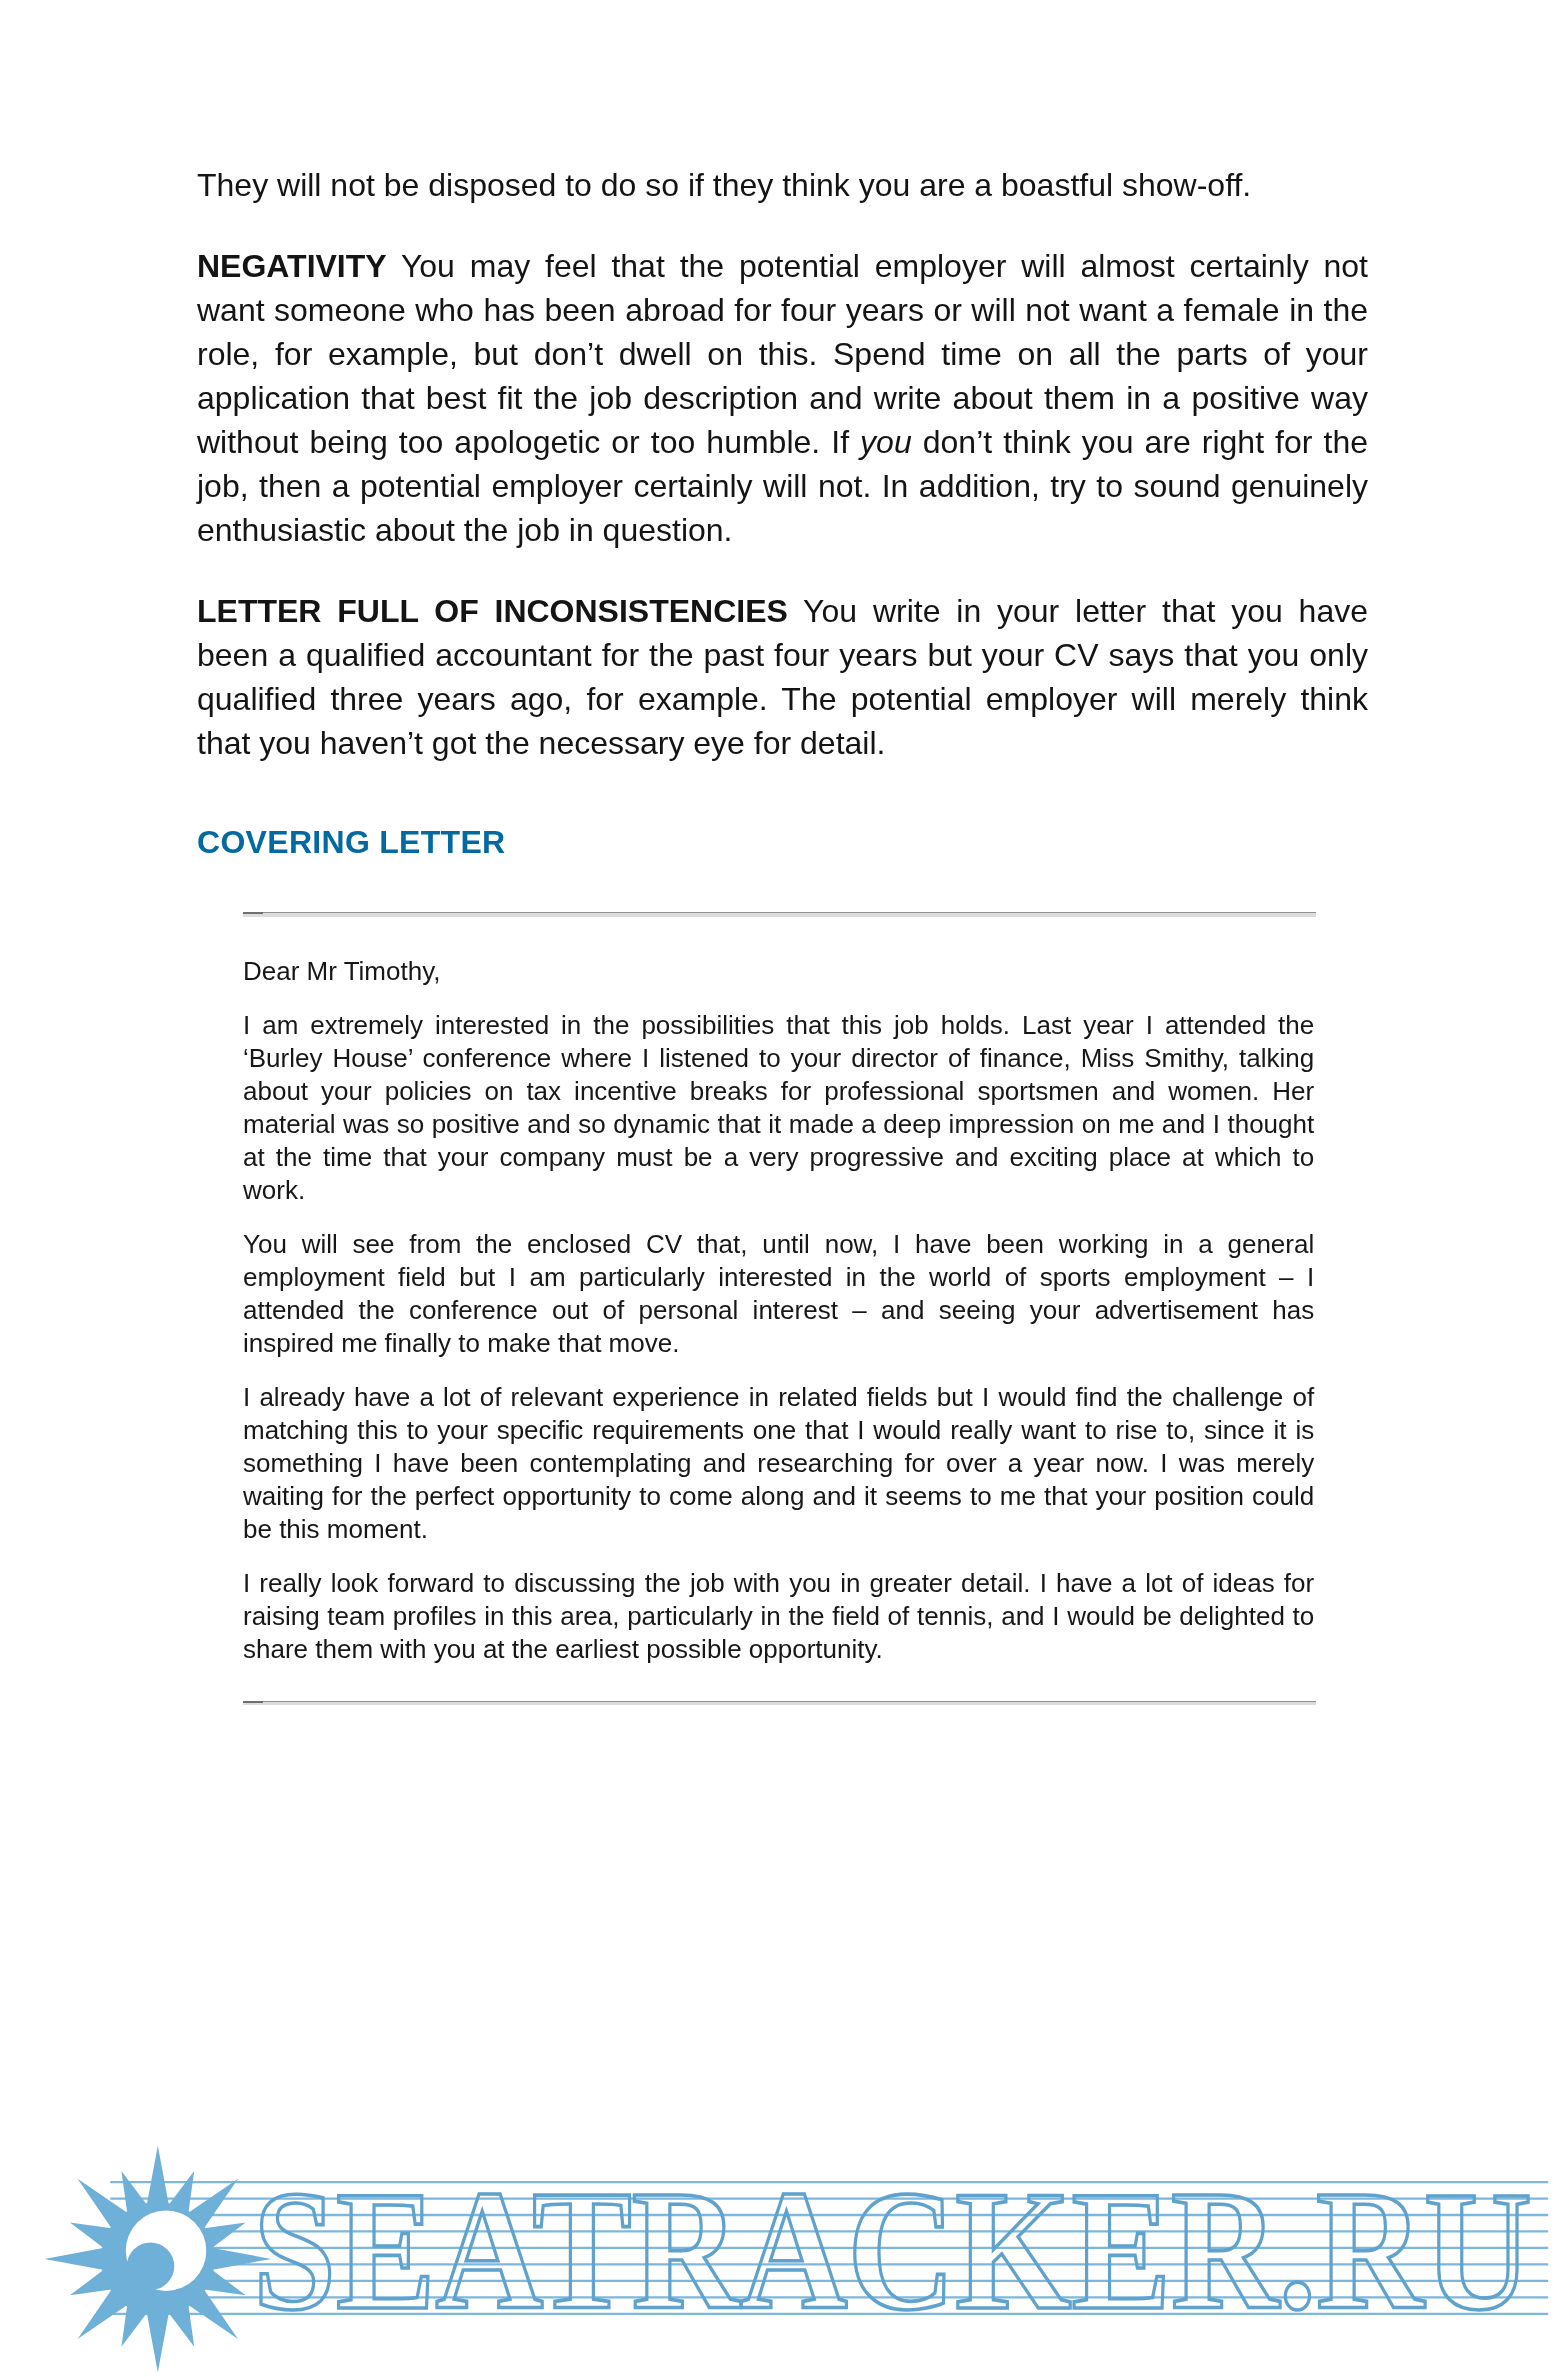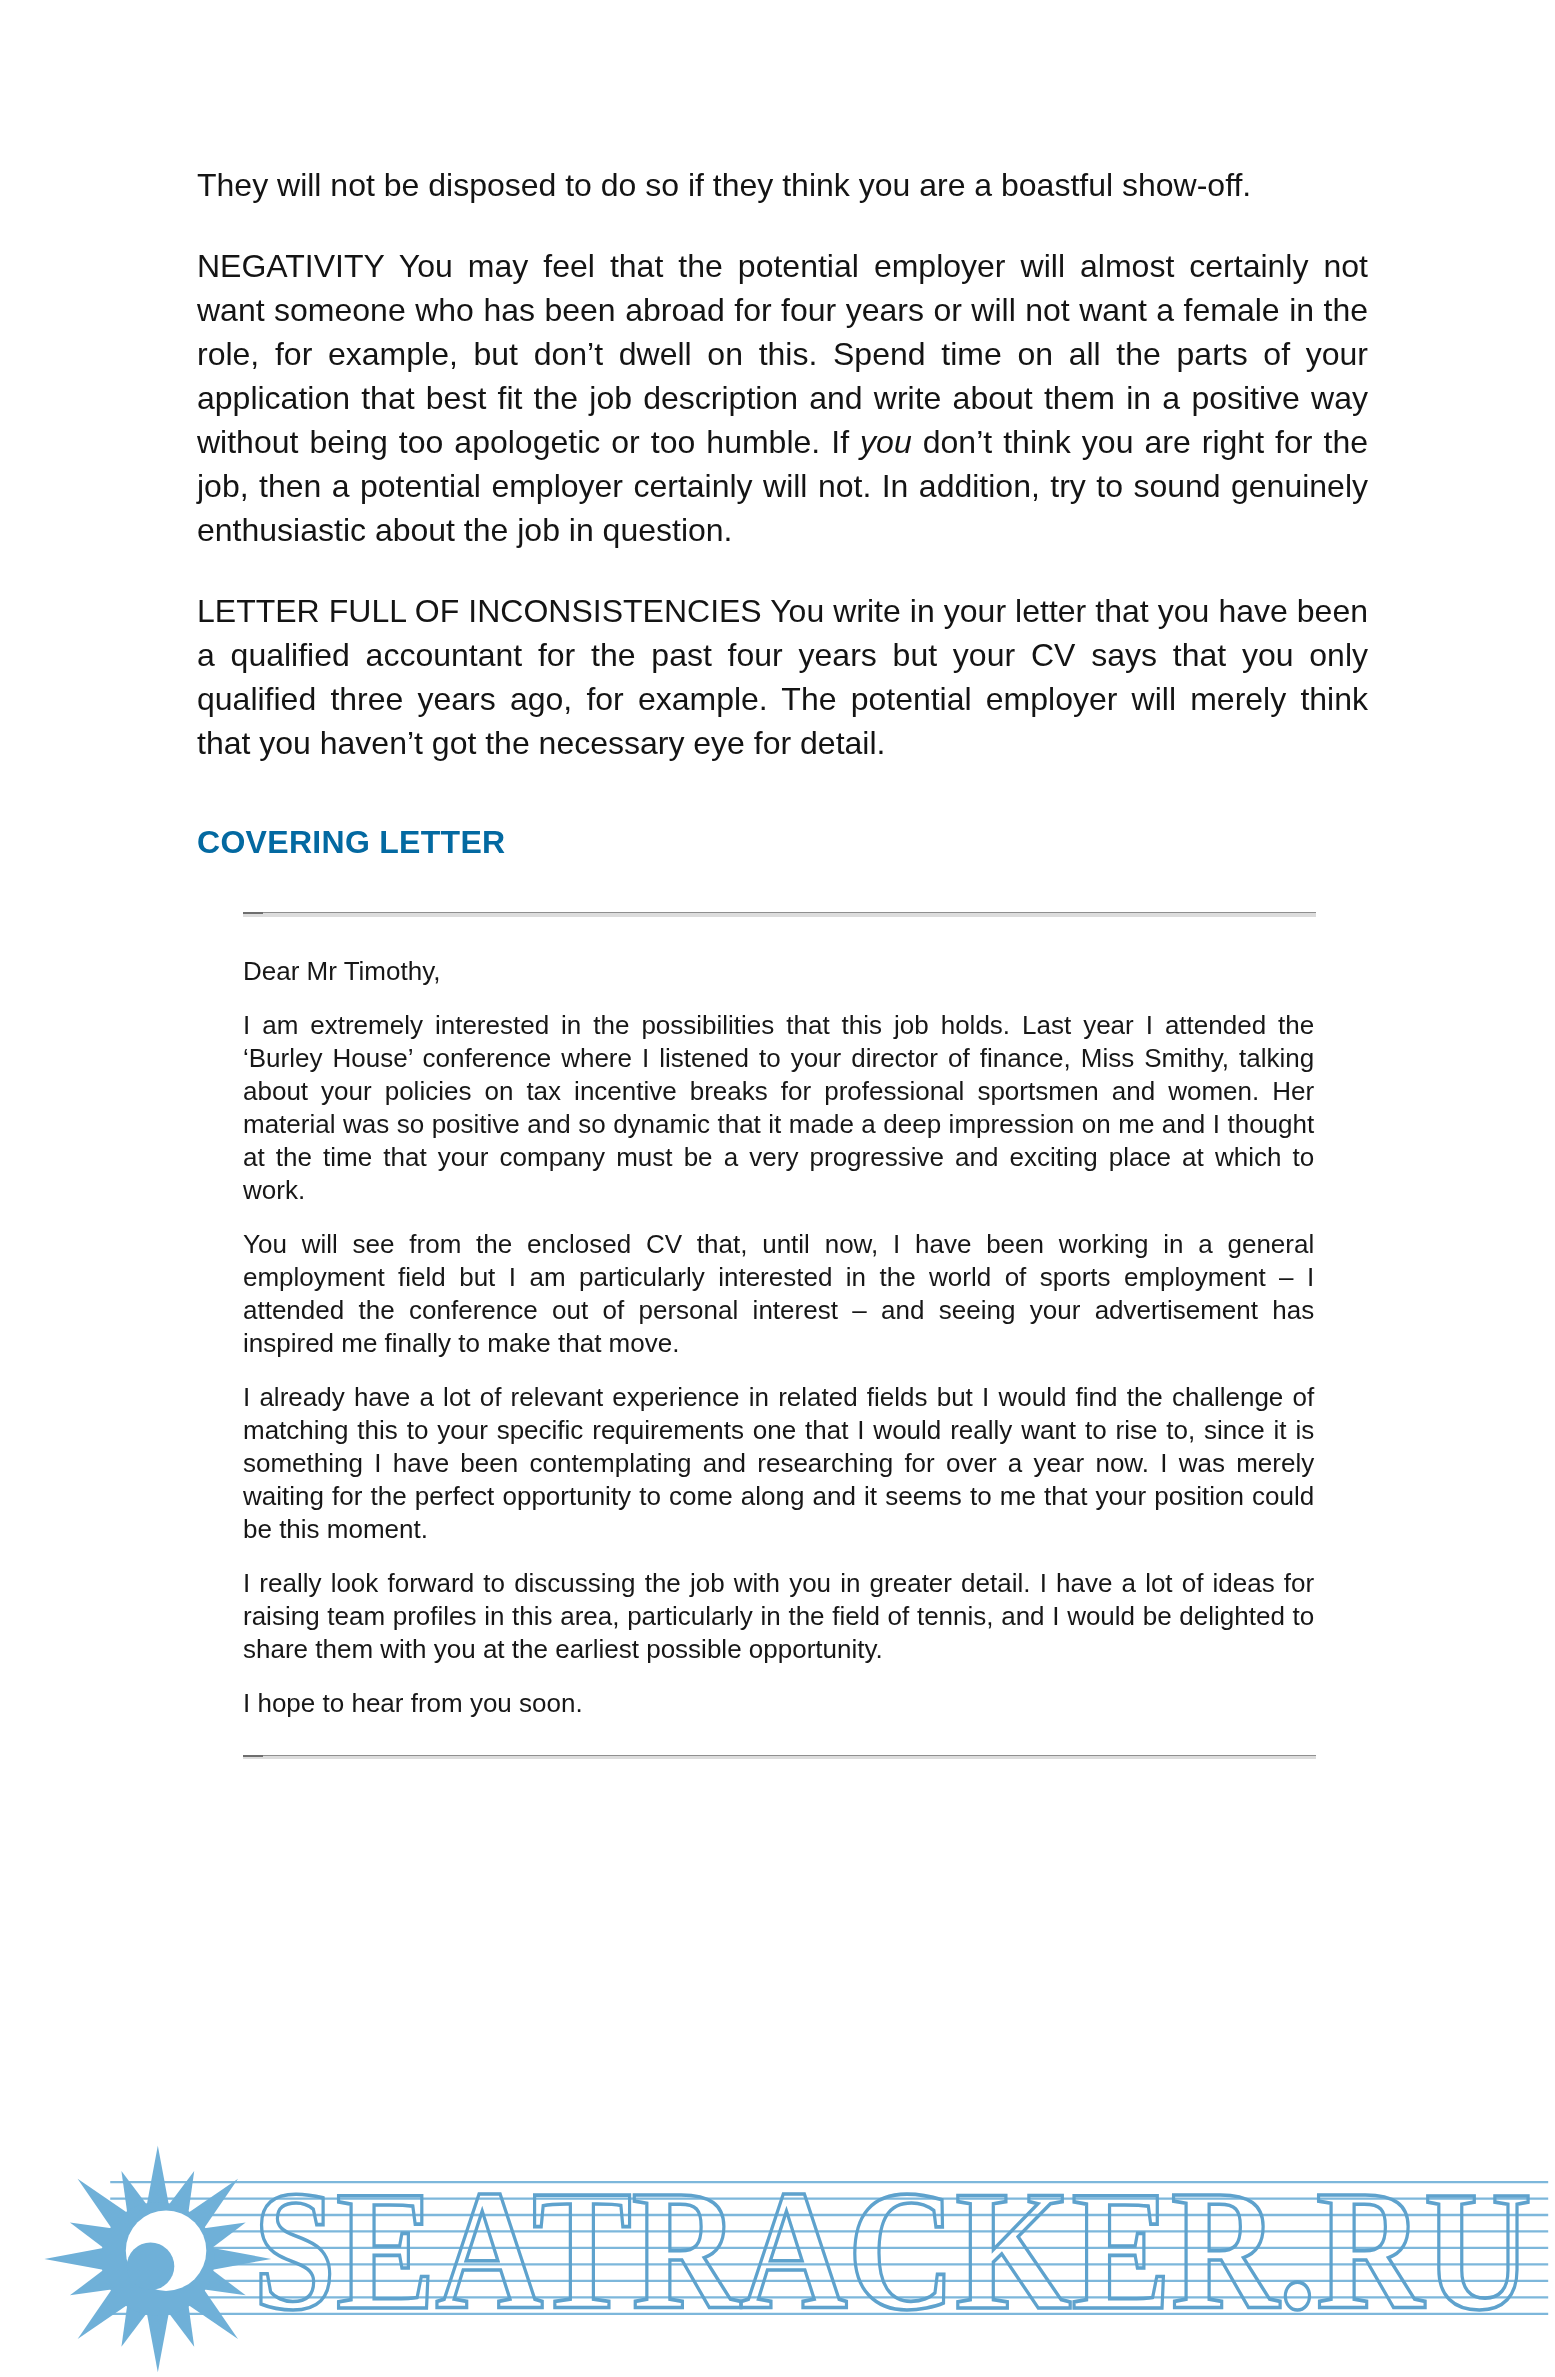--- a/index.html
+++ b/index.html
@@ -14,21 +14,21 @@
   .main {
     position:absolute; left:197px; top:163px; width:1171px;
     color:#141414;
   }
   .main p.body-par {
     margin:0 0 37px 0;
     font-size:32px;
     line-height:44px;
     text-align:justify;
   }
-  .lead { font-weight:400; }
+  .lead { font-weight:700; }
   .it { font-style:italic; }
 
   h2.section {
     font-size:32px;
     font-weight:700;
     margin:59px 0 51px 0;
     letter-spacing:0.3px;
     color:#0369a1;
   }
 
@@ -72,21 +72,20 @@
     <h2 class="section">COVERING LETTER</h2>
 
     <div class="letter">
       <div class="rule"></div>
       <div class="letter-body">
         <p>Dear Mr Timothy,</p>
         <p>I am extremely interested in the possibilities that this job holds. Last year I attended the ‘Burley House’ conference where I listened to your director of finance, Miss Smithy, talking about your policies on tax incentive breaks for professional sportsmen and women. Her material was so positive and so dynamic that it made a deep impression on me and I thought at the time that your company must be a very progressive and exciting place at which to work.</p>
         <p>You will see from the enclosed CV that, until now, I have been working in a general employment field but I am particularly interested in the world of sports employment – I attended the conference out of personal interest – and seeing your advertisement has inspired me finally to make that move.</p>
         <p>I already have a lot of relevant experience in related fields but I would find the challenge of matching this to your specific requirements one that I would really want to rise to, since it is something I have been contemplating and researching for over a year now. I was merely waiting for the perfect opportunity to come along and it seems to me that your position could be this moment.</p>
         <p>I really look forward to discussing the job with you in greater detail. I have a lot of ideas for raising team profiles in this area, particularly in the field of tennis, and I would be delighted to share them with you at the earliest possible opportunity.</p>
-        <p>I hope to hear from you soon.</p>
       </div>
       <div class="rule"></div>
     </div>
 
   </div>
 
   <svg class="wm" width="1556" height="236" viewBox="0 0 1700 258" aria-hidden="true">
 
     <g stroke-width="2.5" stroke="#7db7db">
       <line x1="120" y1="46" x2="1692" y2="46"></line>

